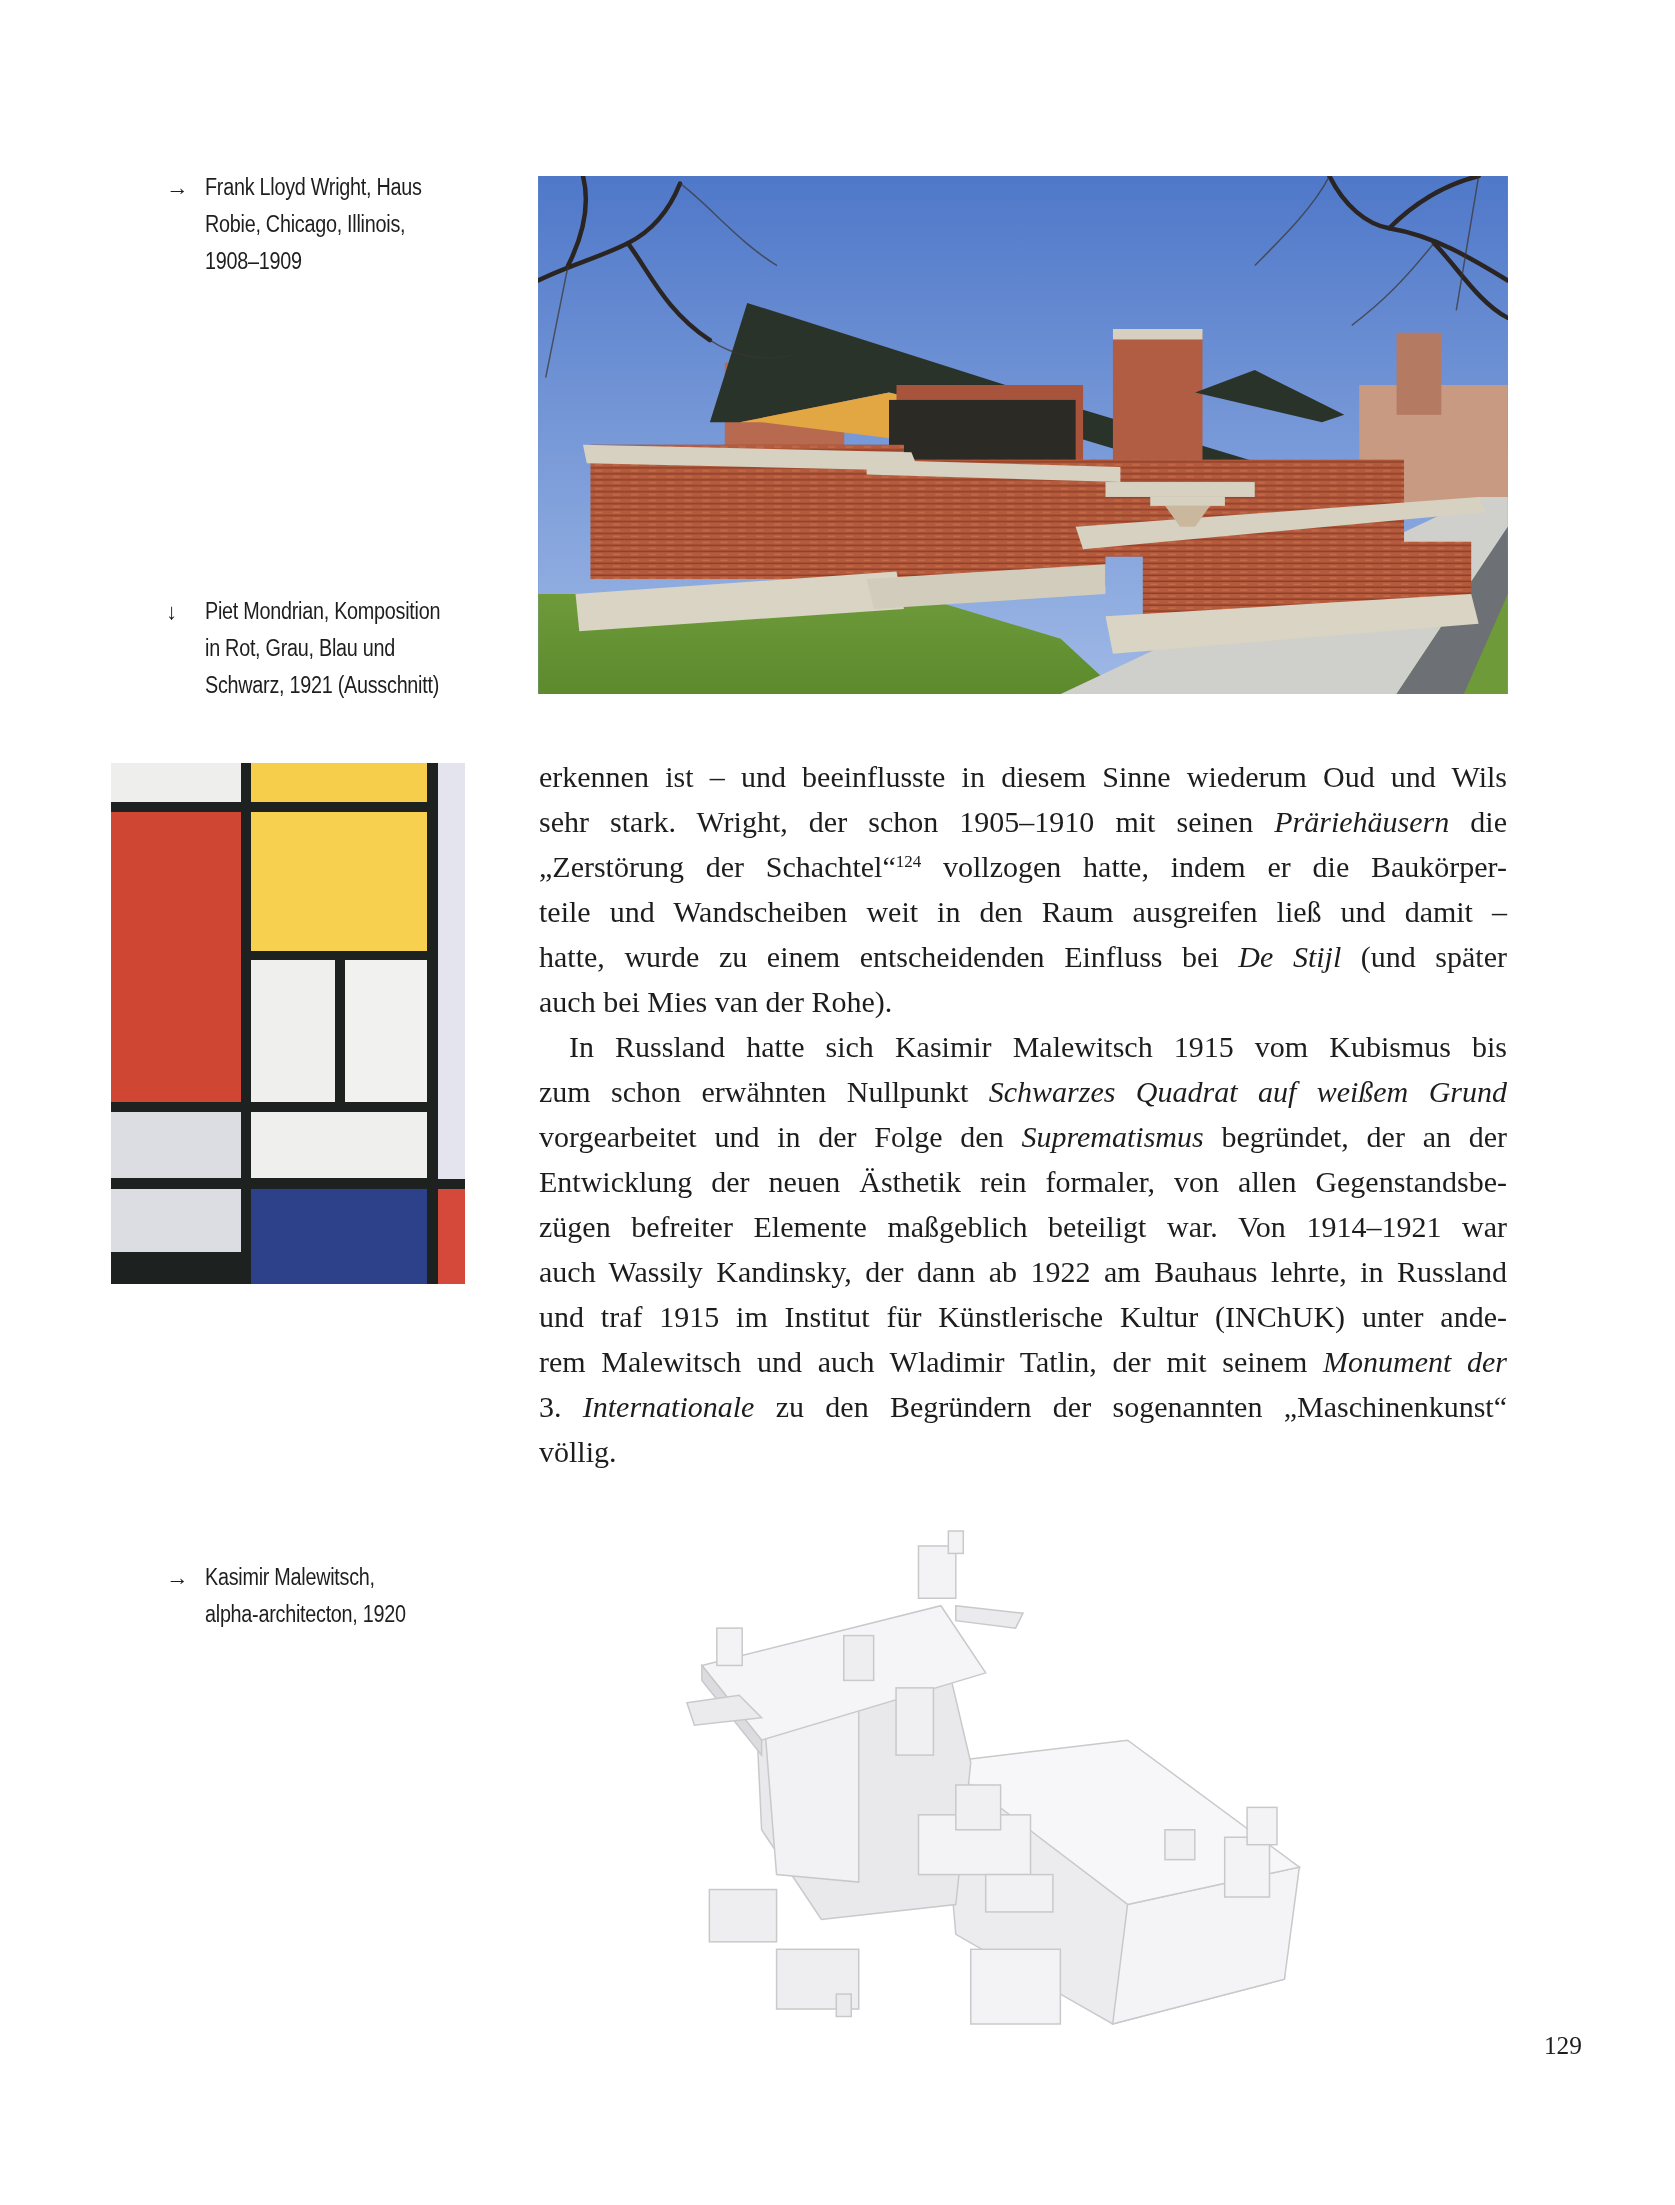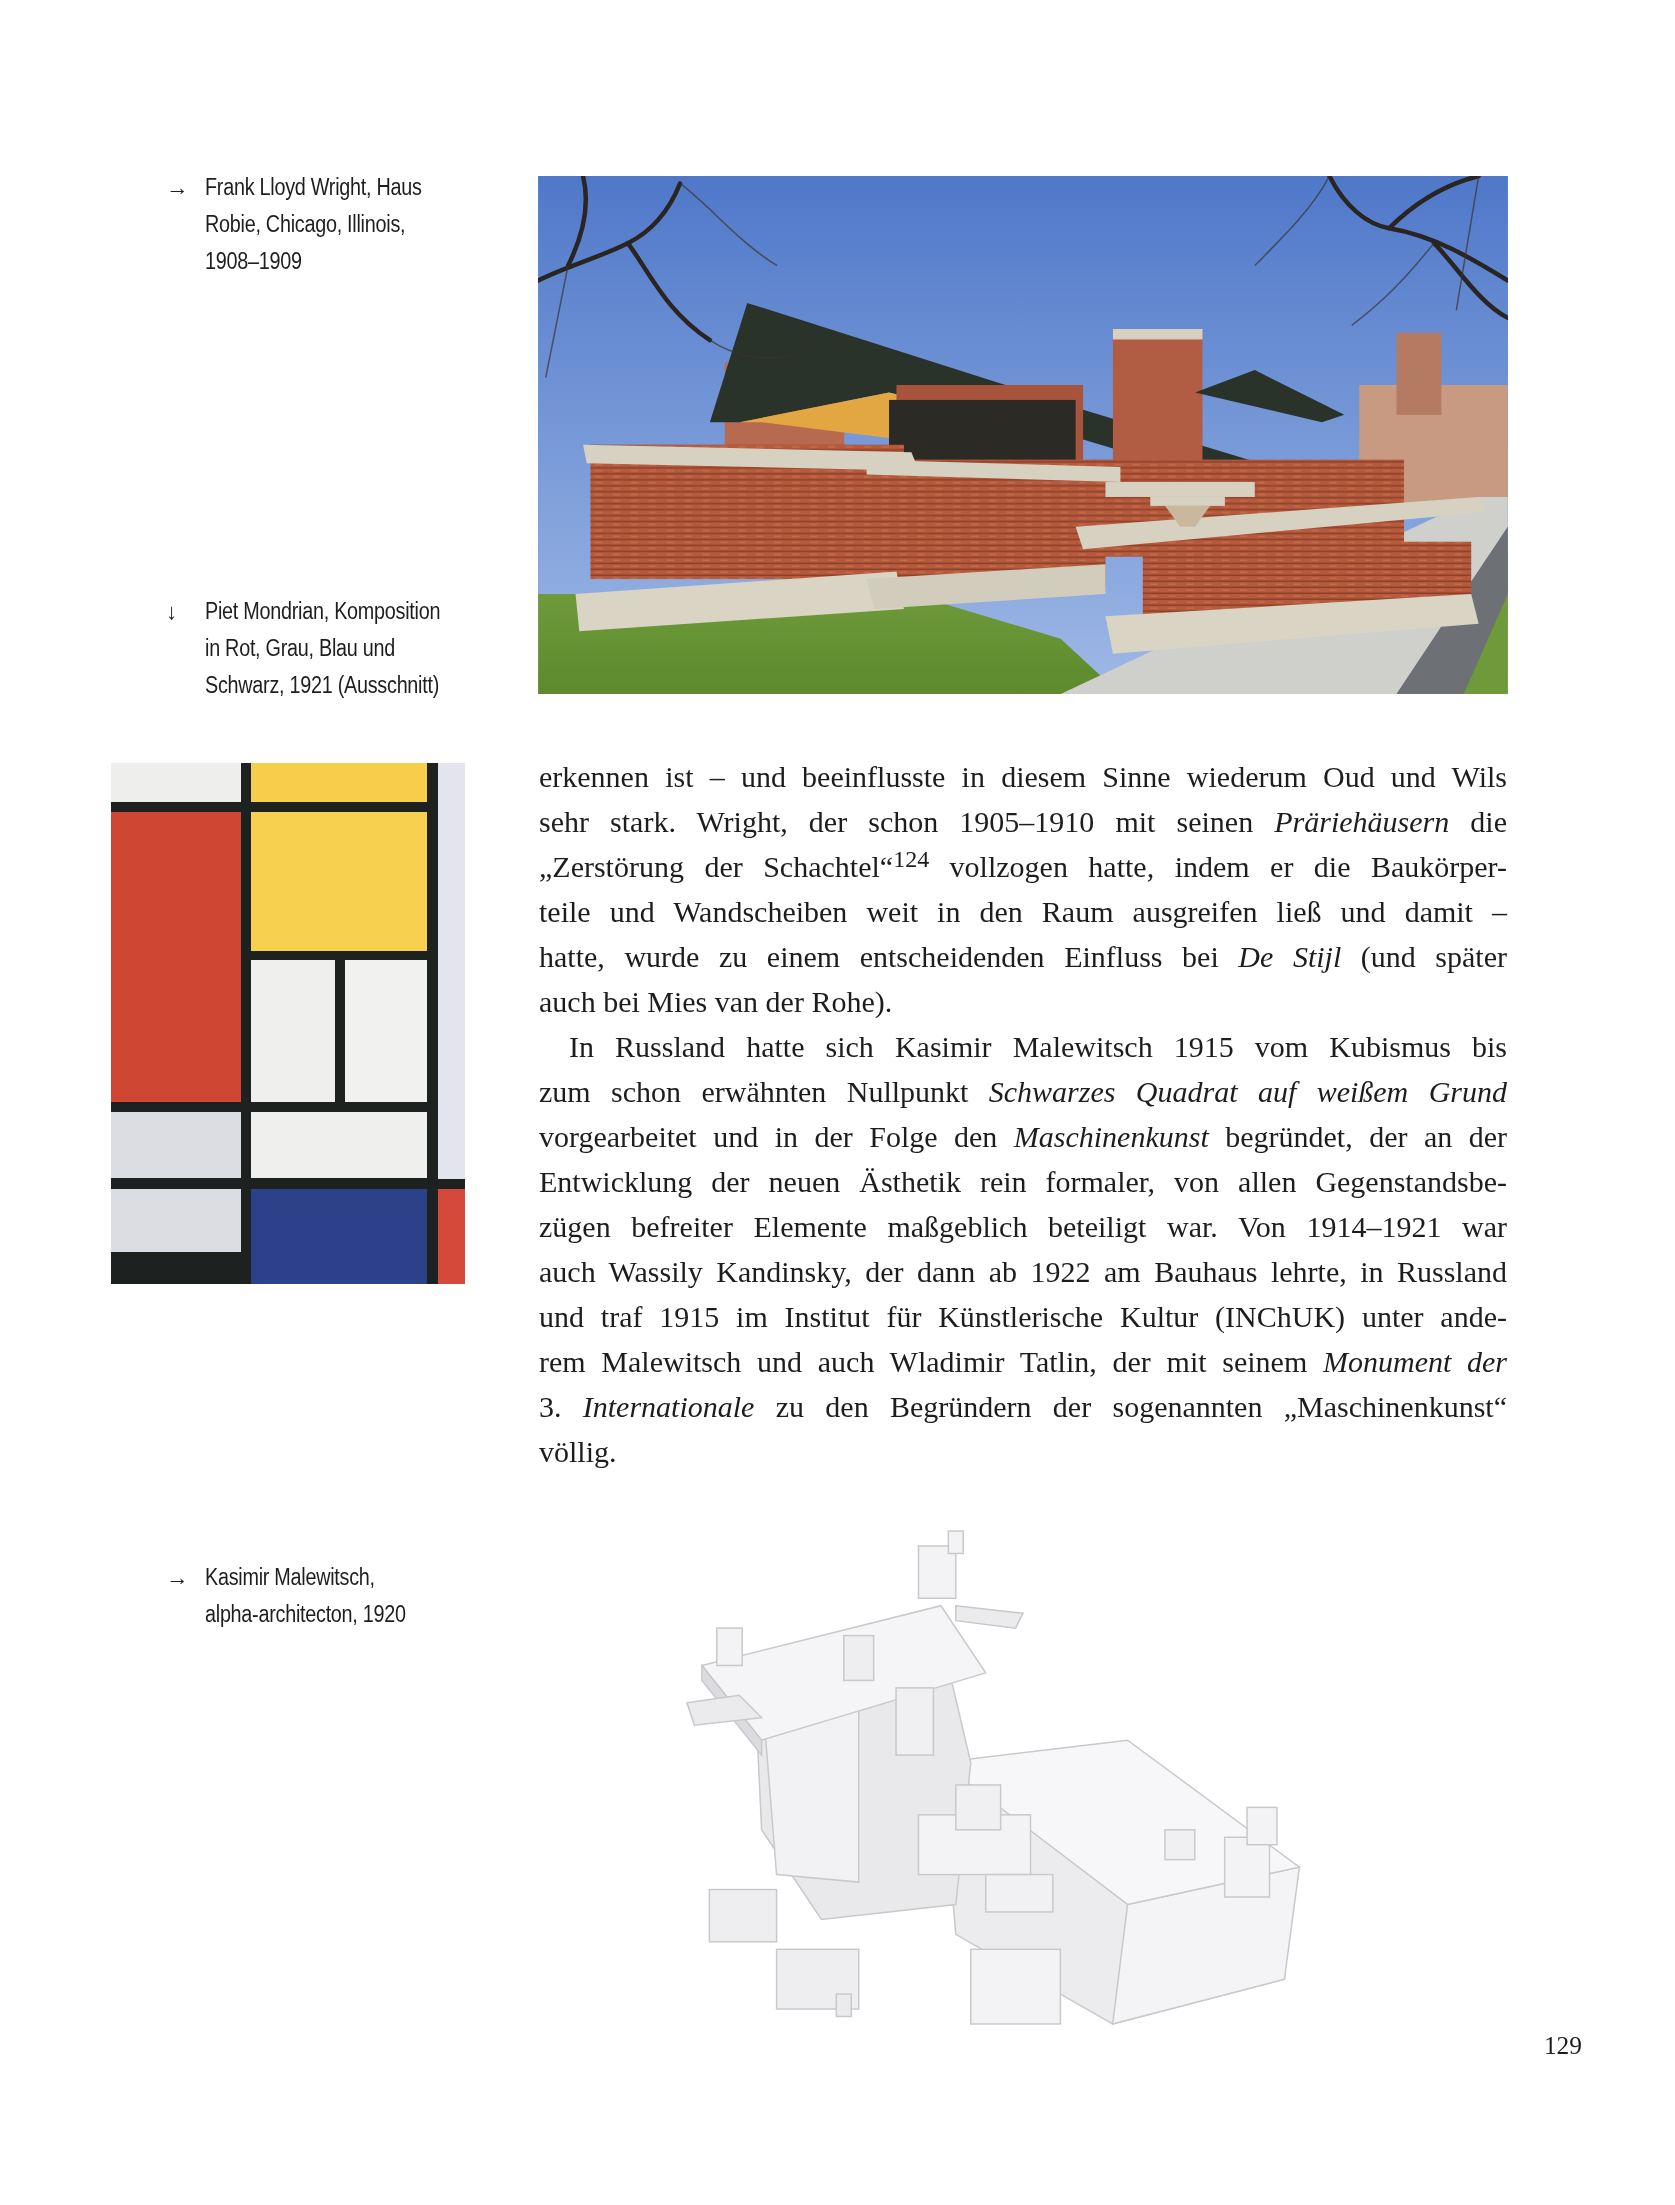--- a/index.html
+++ b/index.html
@@ -60,21 +60,21 @@
     .body-text .line {
       display: block;
       white-space: nowrap;
       text-align: justify;
       text-align-last: justify;
       height: 45px;
     }
     .body-text .line.last { text-align-last: left; }
     .body-text .line.indent { padding-left: 30px; font-family: Liberation Serif, serif; }
     .body-text em { font-style: italic; }
-    .body-text sup { font-size: 24px; line-height: 0; vertical-align: 10.5px; }
+    .body-text sup { font-size: 17px; line-height: 0; vertical-align: 10.5px; }
 
     .page-number {
       position: absolute;
       left: 1536px;
       top: 2030px;
       width: 46px;
       text-align: right;
       font-family: "Liberation Serif", "DejaVu Serif", serif;
       font-size: 25.4px;
       line-height: 30px;
@@ -198,21 +198,21 @@
 
   <div class="body-text" id="body-text">
       <span class="line"><span>erkennen ist – und beeinflusste in diesem Sinne wiederum Oud und Wils</span></span>
       <span class="line"><span>sehr stark. Wright, der schon 1905–1910 mit seinen </span><em>Präriehäusern</em><span> die</span></span>
       <span class="line"><span>„Zerstörung der Schachtel“</span><sup>124</sup><span> vollzogen hatte, indem er die Baukörper-</span></span>
       <span class="line"><span>teile und Wandscheiben weit in den Raum ausgreifen ließ und damit –</span></span>
       <span class="line"><span>hatte, wurde zu einem entscheidenden Einfluss bei </span><em>De Stijl</em><span> (und später</span></span>
       <span class="line last"><span>auch bei Mies van der Rohe).</span></span>
       <span class="line indent"><span>In Russland hatte sich Kasimir Malewitsch 1915 vom Kubismus bis</span></span>
       <span class="line"><span>zum schon erwähnten Nullpunkt </span><em>Schwarzes Quadrat auf weißem Grund</em></span>
-      <span class="line"><span>vorgearbeitet und in der Folge den </span><em>Maschinenkunst</em><span> begründet, der an der</span></span>
+      <span class="line"><span>vorgearbeitet und in der Folge den </span><em>Suprematismus</em><span> begründet, der an der</span></span>
       <span class="line"><span>Entwicklung der neuen Ästhetik rein formaler, von allen Gegenstandsbe-</span></span>
       <span class="line"><span>zügen befreiter Elemente maßgeblich beteiligt war. Von 1914–1921 war</span></span>
       <span class="line"><span>auch Wassily Kandinsky, der dann ab 1922 am Bauhaus lehrte, in Russland</span></span>
       <span class="line"><span>und traf 1915 im Institut für Künstlerische Kultur (INChUK) unter ande-</span></span>
       <span class="line"><span>rem Malewitsch und auch Wladimir Tatlin, der mit seinem </span><em>Monument der</em></span>
       <span class="line"><span>3. </span><em>Internationale</em><span> zu den Begründern der sogenannten „Maschinenkunst“</span></span>
       <span class="line last"><span>völlig.</span></span>
     </div>
 
   <div class="caption" style="top:1559px;">

